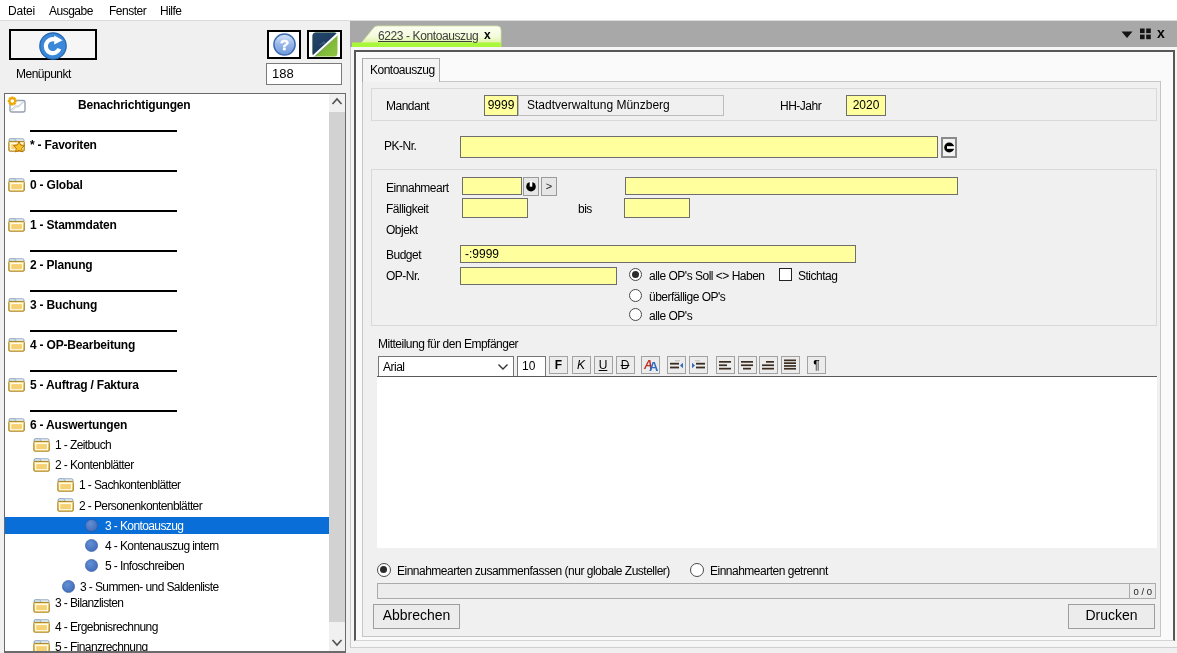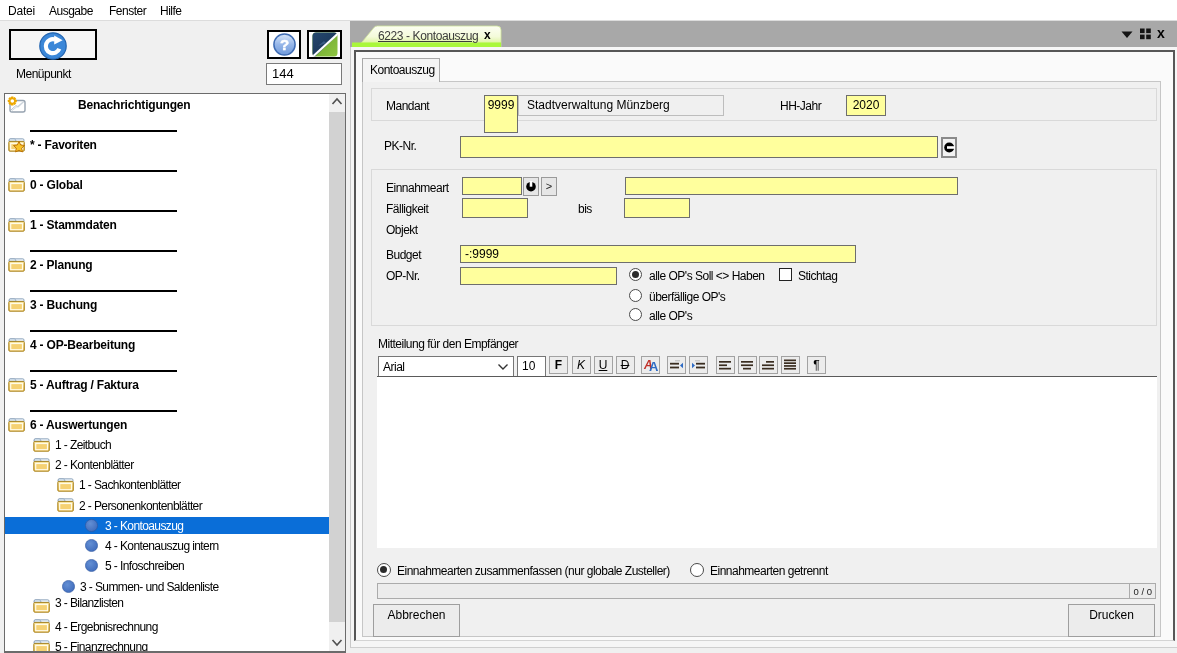--- a/index.html
+++ b/index.html
@@ -6,21 +6,21 @@
   html,body { width:1177px; height:653px; background:#f0f0f0; font-family:"Liberation Sans",sans-serif; overflow:hidden; position:relative; }
   .abs { position:absolute; }
   .lbl { position:absolute; font-size:12px; letter-spacing:-0.5px; color:#000; white-space:nowrap; }
   .yf { position:absolute; background:#ffff9d; border:1px solid #6e6e6e; font-size:12px; color:#000; }
   .gbox { position:absolute; border:1px solid #d9d9d9; background:#f0f0f0; }
   .tlb { position:absolute; width:19px; height:18px; background:#ececec; border:1px solid #a2a2a2; text-align:center; line-height:16px; font-size:12px; color:#000; }
   .trow { position:absolute; font-size:12px; letter-spacing:-0.6px; color:#000; white-space:nowrap; }
   .sep { position:absolute; left:30px; width:147px; height:2px; background:#000; }
   .rad { position:absolute; width:13px; height:13px; border:1px solid #4a4a4a; border-radius:50%; background:#fff; }
   .rad.on::after { content:""; position:absolute; left:2px; top:2px; width:7px; height:7px; border-radius:50%; background:#2b2b2b; }
-  .btn { position:absolute; height:33px; background:#ececec; border:1px solid #9e9e9e; font-size:12px; color:#000; text-align:center; line-height:21px; }
+  .btn { position:absolute; height:25px; background:#ececec; border:1px solid #9e9e9e; font-size:14px; color:#000; text-align:center; line-height:21px; }
 </style>
 </head>
 <body>
 
 <div class="abs" style="left:0;top:0;width:1177px;height:21px;background:#ffffff;border-bottom:1px solid #dcdcdc;"></div>
 <div class="lbl" style="left:8px;top:4px;letter-spacing:-0.2px;">Datei</div>
 <div class="lbl" style="left:49px;top:4px;">Ausgabe</div>
 <div class="lbl" style="left:109px;top:4px;">Fenster</div>
 <div class="lbl" style="left:160px;top:4px;">Hilfe</div>
 
@@ -53,21 +53,21 @@
     <linearGradient id="lb" x1="0" y1="0" x2="0.7" y2="1">
       <stop offset="0" stop-color="#25476e"></stop>
         <stop offset="1" stop-color="#173253"></stop>
     </linearGradient>
   </defs>
   <rect x="0.5" y="0.5" width="25" height="24" rx="3.5" fill="url(#lg)"></rect>
   <path d="M0.5 4 Q0.5 0.5 4 0.5 L22 0.5 Q25.5 0.5 25.5 4 L25.5 3 L3 24.5 Q0.5 24.5 0.5 21 Z" fill="url(#lb)"></path>
   <line x1="1.5" y1="24" x2="25.5" y2="2" stroke="#fff" stroke-width="2.2"></line>
   <path d="M6 14 L12 9 L14 11 Z" fill="#3e618c" opacity="0.8"></path>
 </svg>
-<div class="abs" style="left:266px;top:63px;width:76px;height:22px;background:#fff;border:1px solid #7a7a7a;font-size:13px;color:#000;line-height:20px;padding-left:5px;">144</div>
+<div class="abs" style="left:266px;top:63px;width:76px;height:22px;background:#fff;border:1px solid #7a7a7a;font-size:13px;color:#000;line-height:20px;padding-left:5px;">188</div>
 
 <div class="abs" style="left:4px;top:93px;width:342px;height:559px;background:#fff;border:1px solid #6b6b6b;overflow:hidden;"></div>
 <svg class="abs" style="left:0;top:0;" width="0" height="0">
     <defs>
   <linearGradient id="fold" x1="0" y1="0" x2="0" y2="1">
     <stop offset="0" stop-color="#f9e6a4"></stop>
         <stop offset="0.55" stop-color="#f2cf72"></stop>
         <stop offset="1" stop-color="#e9bd55"></stop>
   </linearGradient>
   <radialGradient id="ball" cx="0.4" cy="0.35" r="0.8">
@@ -262,21 +262,21 @@
 <div class="abs" style="left:1157px;top:25px;font-size:14px;font-weight:bold;color:#000;">x</div>
 
 <div class="abs" style="left:350px;top:47px;width:827px;height:601px;background:#f6f6f6;border-left:1px solid #c9c9c9;border-bottom:1px solid #cfcfcf;"></div>
 <div class="abs" style="left:354px;top:50px;width:821px;height:591px;background:#fafafa;border:2px solid #575757;border-bottom:1px solid #d4d4d4;"></div>
 <div class="abs" style="left:362px;top:81px;width:799px;height:556px;background:#f0f0f0;border:1px solid #c6c6c6;"></div>
 <div class="abs" style="left:362px;top:58px;width:78px;height:24px;background:#f4f4f4;border:1px solid #a9a9a9;border-bottom:none;"></div>
 <div class="lbl" style="left:370px;top:63px;">Kontoauszug</div>
 
 <div class="gbox" style="left:371px;top:88px;width:786px;height:33px;"></div>
 <div class="lbl" style="left:386px;top:99px;">Mandant</div>
-<div class="yf" style="left:484px;top:95px;width:34px;height:38px;line-height:19px;text-align:center;">9999</div>
+<div class="yf" style="left:484px;top:95px;width:34px;height:21px;line-height:19px;text-align:center;">9999</div>
 <div class="abs" style="left:518px;top:95px;width:206px;height:21px;background:#f0f0f0;border:1px solid #bdbdbd;font-size:12px;color:#000;line-height:19px;padding-left:8px;">Stadtverwaltung Münzberg</div>
 <div class="lbl" style="left:780px;top:99px;">HH-Jahr</div>
 <div class="yf" style="left:846px;top:95px;width:40px;height:21px;line-height:19px;text-align:center;">2020</div>
 
 <div class="lbl" style="left:384px;top:139px;">PK-Nr.</div>
 <div class="yf" style="left:460px;top:136px;width:478px;height:22px;"></div>
 <div class="abs" style="left:941px;top:137px;width:16px;height:21px;background:#f2f2f2;border:2px solid #8a8a8a;"></div>
 <svg class="abs" style="left:944px;top:142px;" width="11" height="11" viewBox="0 0 11 11">
   <circle cx="5.2" cy="5.5" r="5" fill="#000"></circle>
   <rect x="3" y="4.2" width="8" height="2.6" fill="#fff"></rect>

